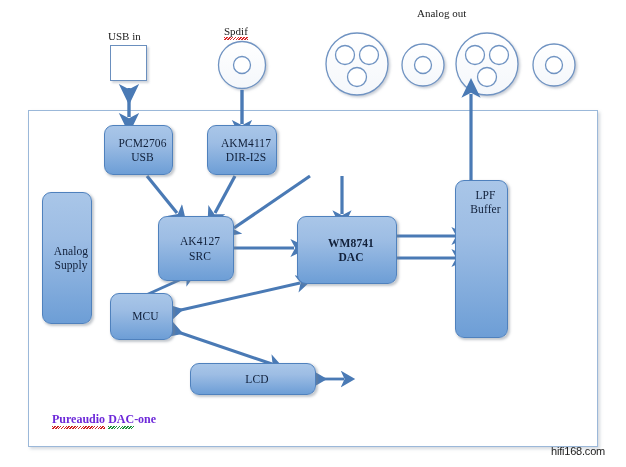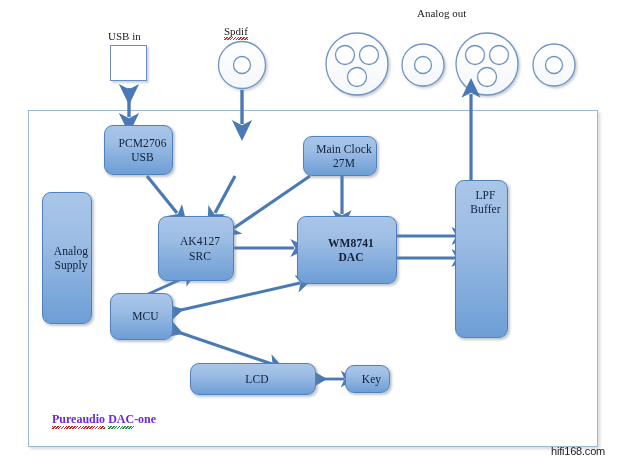--- a/index.html
+++ b/index.html
@@ -251,27 +251,27 @@
     </div>
   </div>
 
   <div class="block" style="left:104px; top:125px; width:69px; height:50px;">
     <div>
       <span class="lbl">PCM2706</span>
       <span class="lbl">USB</span>
     </div>
   </div>
 
-
-  <div class="block" style="left:303px; top:136px; width:74px; height:40px;">
-    <div>
-      <span class="lbl">Main Clock</span>
-      <span class="lbl">27M</span>
-    </div>
-  </div>
+  <div class="block" style="left:207px; top:125px; width:70px; height:50px;">
+    <div>
+      <span class="lbl">AKM4117</span>
+      <span class="lbl">DIR-I2S</span>
+    </div>
+  </div>
+
 
   <div class="block" style="left:158px; top:216px; width:76px; height:65px;">
     <div>
       <span class="lbl">AK4127</span>
       <span class="lbl">SRC</span>
     </div>
   </div>
 
   <div class="block" style="left:297px; top:216px; width:100px; height:68px;font-weight:bold;">
     <div>
@@ -292,23 +292,18 @@
       <span class="lbl">MCU</span>
     </div>
   </div>
 
   <div class="block" style="left:190px; top:363px; width:126px; height:32px;">
     <div>
       <span class="lbl">LCD</span>
     </div>
   </div>
 
-  <div class="block" style="left:345px; top:365px; width:45px; height:28px;">
-    <div>
-      <span class="lbl">Key</span>
-    </div>
-  </div>
 
   <div id="brand"><span class="w-red">Pureaudio</span><span>&nbsp;</span><span class="w-green">DAC</span><span>-one</span></div>
 
   <div id="watermark">hifi168.com</div>
 
 </div>
 
 </body></html>

